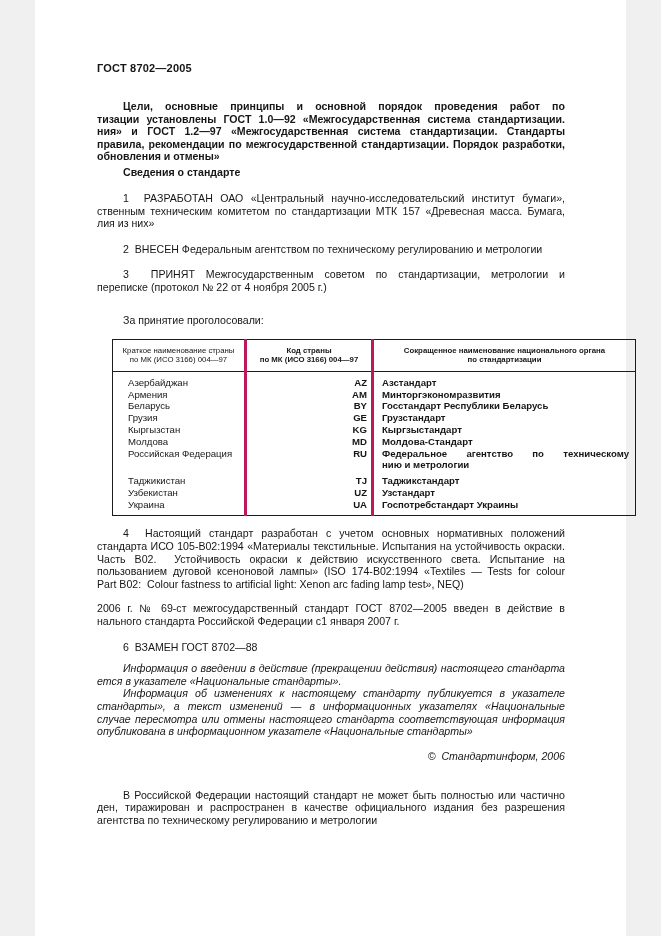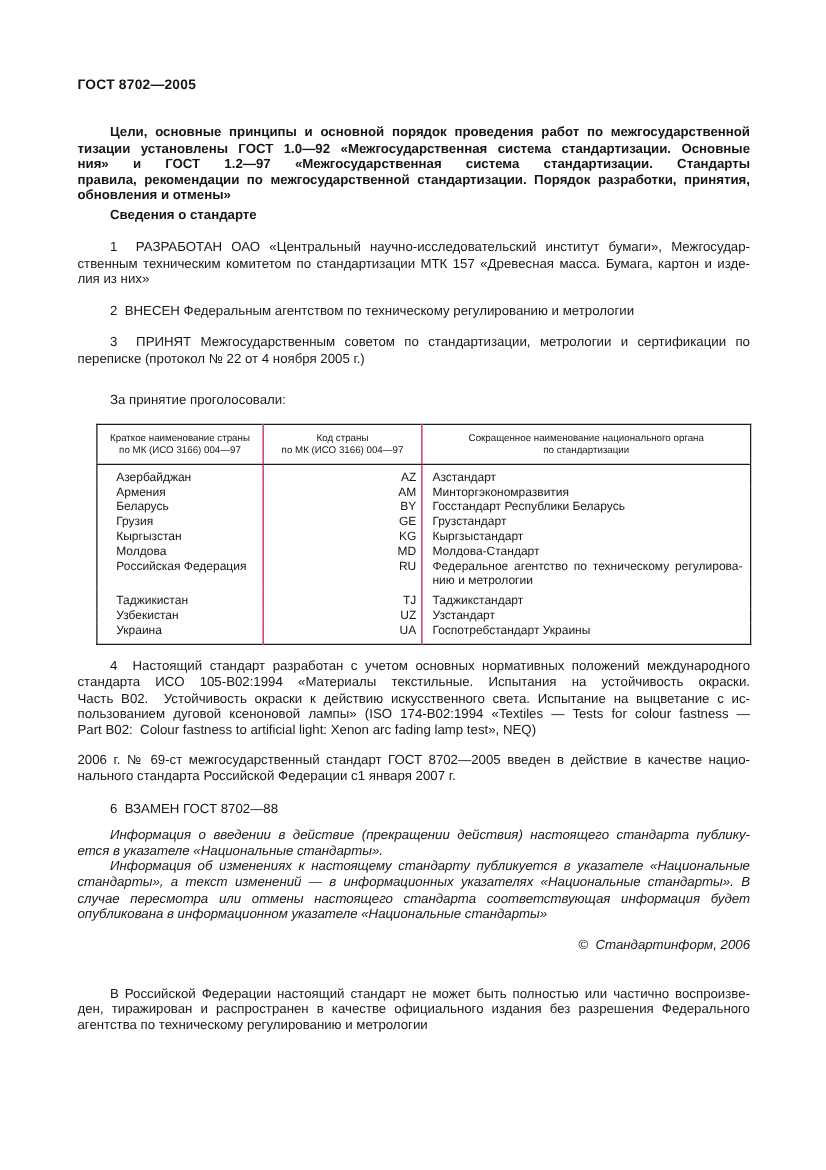--- a/index.html
+++ b/index.html
@@ -1,18 +1,18 @@
 <!DOCTYPE html>
 <html lang="ru"><head>
 <meta charset="utf-8">
 <style>
   html,body { margin:0; padding:0; background:#f0f0f0; }
   .page {
     position:relative;
-    width:661px; height:936px;
+    width:591px; height:936px;
     margin:0 auto;
     background:#ffffff;
     box-sizing:border-box;
     padding:62px 61px 0 62px;
     font-family:"Liberation Sans","DejaVu Sans",sans-serif;
     color:#161616;
   }
   .doc-code { font-size:11px; font-weight:bold; margin-bottom:26px; letter-spacing:0.2px; }
   .title { font-size:13.5px; font-weight:bold; text-align:center; margin:0 0 15px 0; }
 
@@ -38,21 +38,21 @@
     border:1px solid #1c1c1c;
   }
   .vote-table col.c1 { width:133px; }
   .vote-table col.c2 { width:127px; }
   .vote-table col.c3 { width:263px; }
   .vote-table th {
     font-weight:normal; font-size:7.8px; line-height:9.6px;
     text-align:center; vertical-align:middle;
     padding:6px 4px; border-bottom:1px solid #1c1c1c;
   }
-  .vote-table th + th, .vote-table td + td { border-left:1px solid #be185d; }
+  .vote-table th + th, .vote-table td + td { border-left:3px solid #be185d;font-weight:bold; }
   .vote-table td {
     font-size:9.6px; line-height:11.8px;
     vertical-align:top; padding:0 4px;
   }
   .vote-table td.country { padding-left:15px; }
   .vote-table td.code { text-align:right;margin-left:20px; }
   .vote-table td.org { padding-left:8px; padding-right:6px; }
   .vote-table tr.first td { padding-top:5px; }
   .vote-table tr.last td { padding-bottom:5px; }
   .vote-table tr.gap td { padding-top:4px; }

